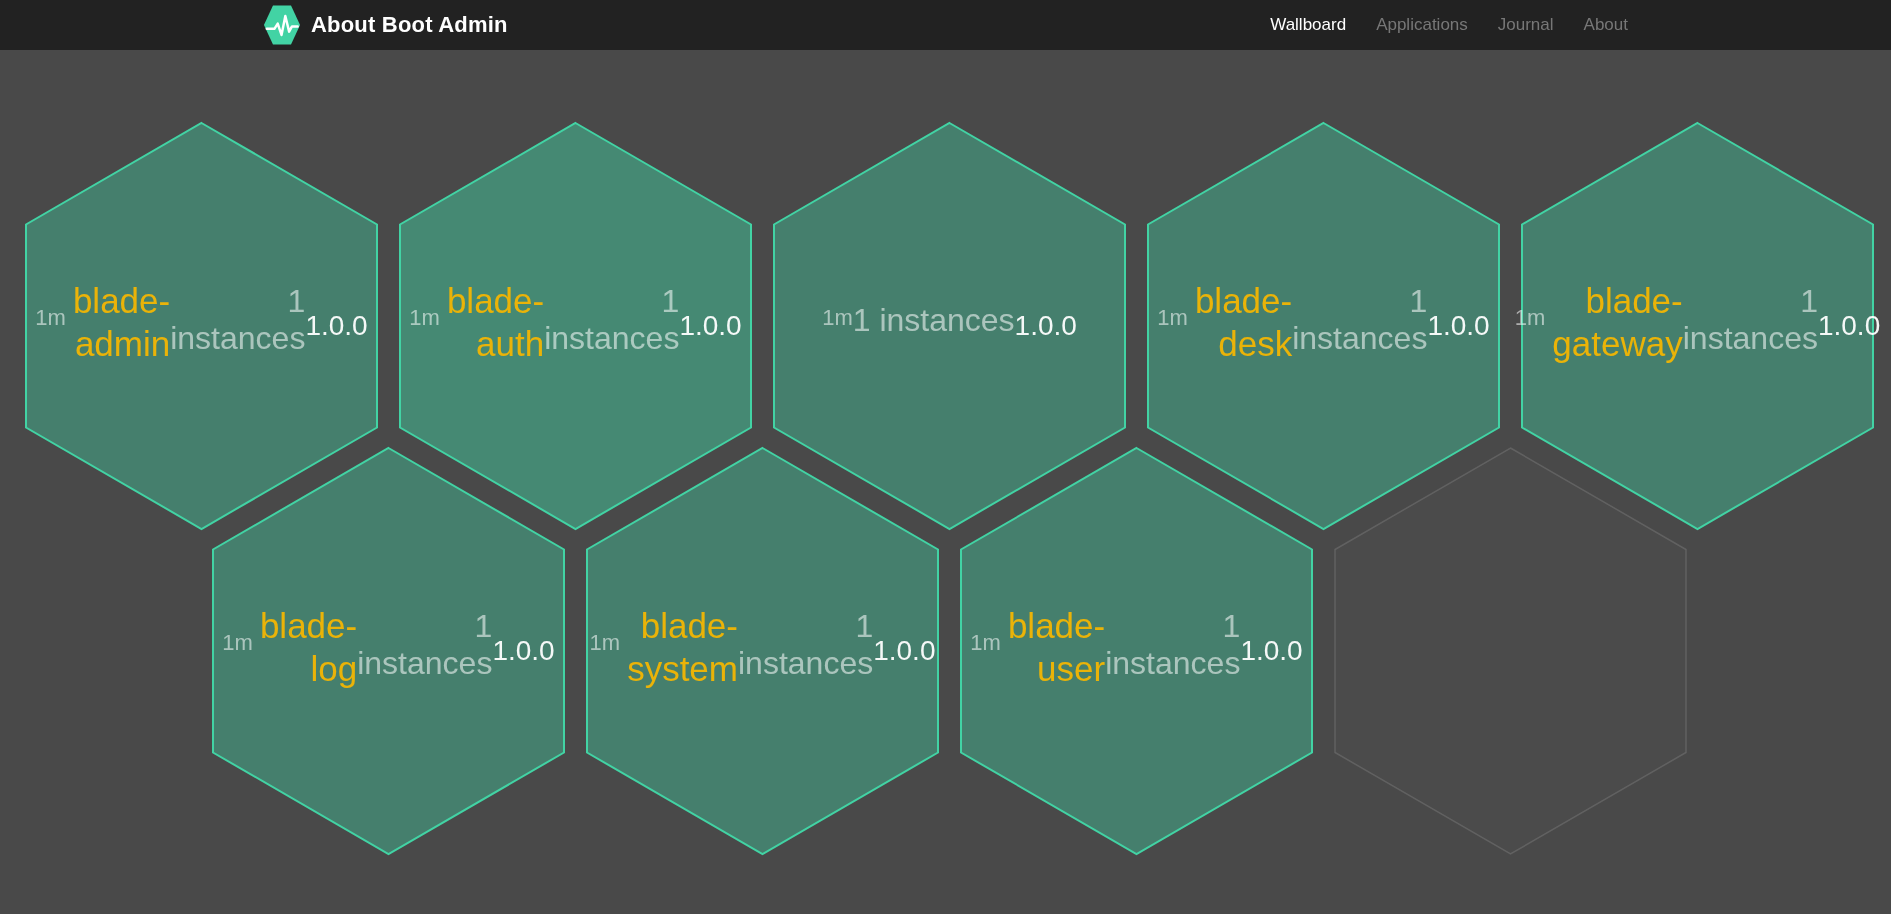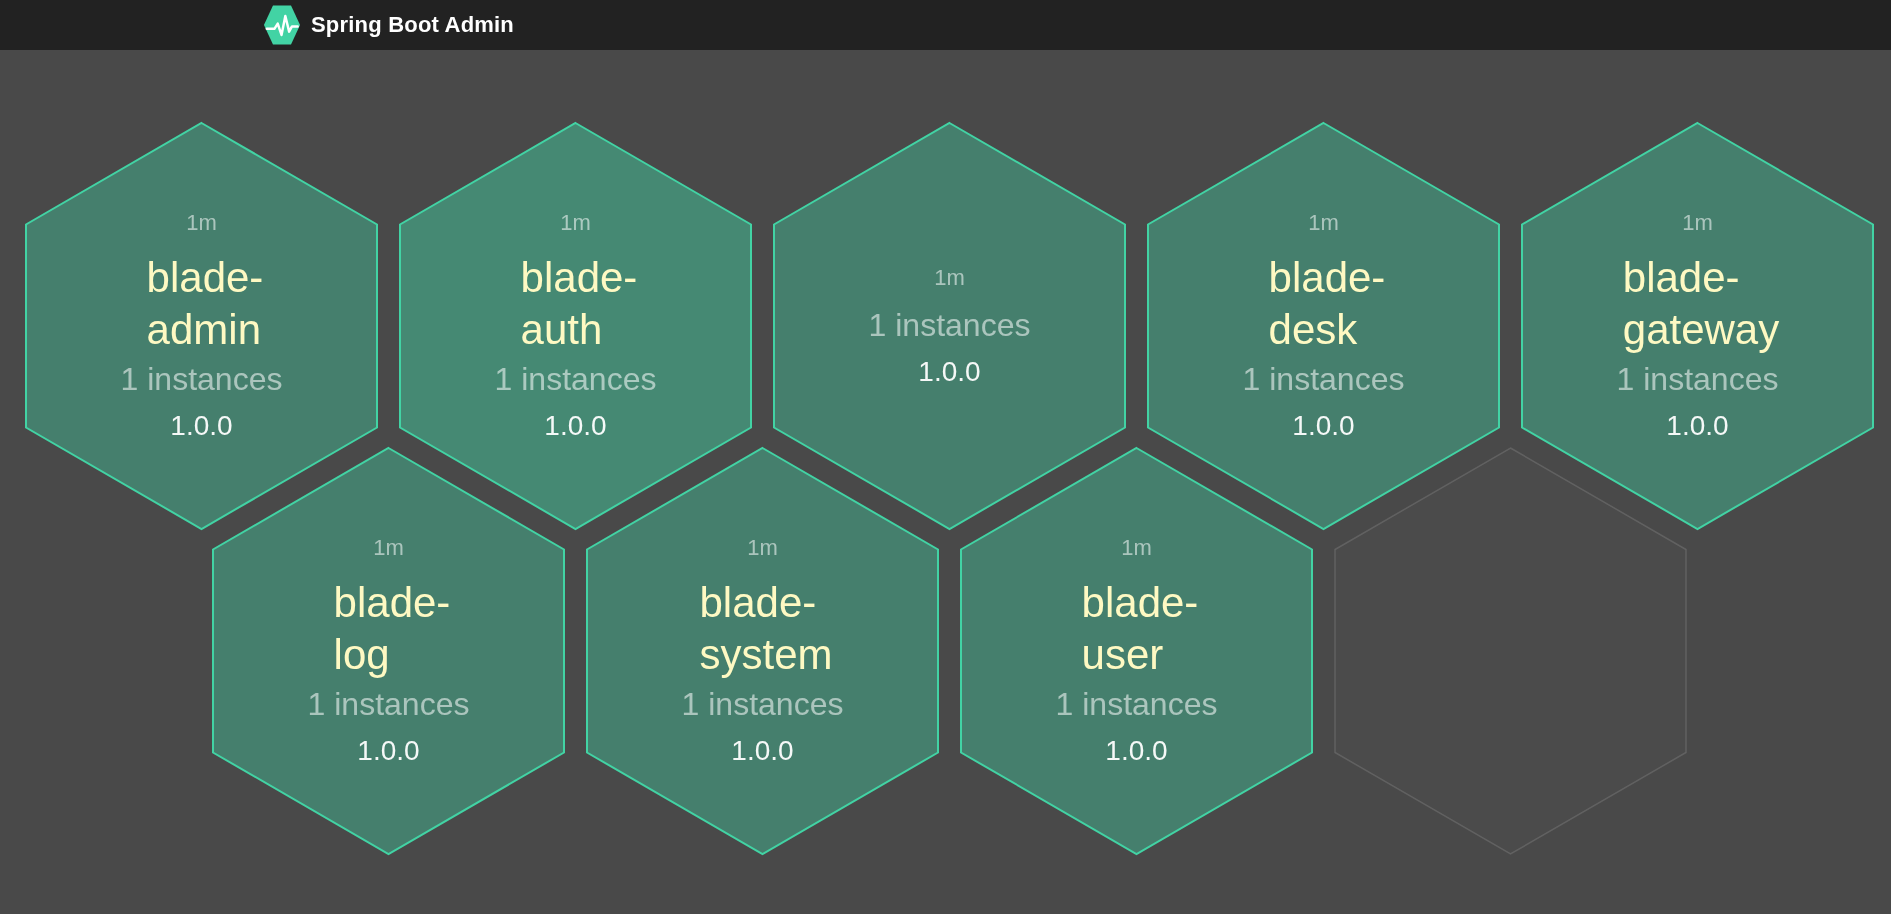--- a/index.html
+++ b/index.html
@@ -77,35 +77,35 @@
   .hex--ghost { cursor: default; }
   .hex--ghost polygon {
     fill: rgba(255, 255, 255, 0.015);
     stroke: rgba(255, 255, 255, 0.13);
     stroke-width: 1.5;
   }
   .hex-content {
     position: absolute;
     inset: 0;
     display: flex;
-    flex-direction: column;
+    flex-direction: row;
     align-items: center;
     justify-content: center;
-    text-align: left;
+    text-align: right;
     padding: 0 20px;
   }
   .hex-uptime {
     font-size: 22px;
     color: rgba(255, 255, 255, 0.55);
     margin-bottom: 16px;
   }
   .hex-name {
-    font-size: 42px;
+    font-size: 35px;
     line-height: 1.22;
-    color: #fef9c3;
+    color: #eab308;
     white-space: pre-line;
     margin-bottom: 6px;
     margin-left: 7px;
   }
   .hex-instances {
     font-size: 32px;
     color: rgba(255, 255, 255, 0.55);
     margin-bottom: 12px;
   }
   .hex-version {
@@ -118,22 +118,28 @@
 
 <header class="navbar">
   <div class="navbar-inner">
     <div class="brand">
       <span>
         <svg class="brand-logo" width="38" height="42" viewBox="0 0 40 44">
           <polygon points="10.5,1.5 29.5,1.5 39,22 29.5,42.5 10.5,42.5 1,22" fill="#42d3a4"></polygon>
           <polyline points="4,26 12,26 15.5,20.5 19.5,32.5 23.5,12.5 27.5,29 30.5,23.5 36.5,23.5" fill="none" stroke="#ffffff" stroke-width="2.6" stroke-linecap="round" stroke-linejoin="round"></polyline>
         </svg>
       </span>
-      <span class="brand-title">Spring Boot Admin</span>
-    </div>
+      <span class="brand-title">About Boot Admin</span>
+    </div>
+    <nav class="nav-links">
+      <a class="nav-link active">Wallboard</a>
+      <a class="nav-link">Applications</a>
+      <a class="nav-link">Journal</a>
+      <a class="nav-link">About</a>
+    </nav>
   </div>
 </header>
 
 <main class="wallboard">
 
   <div class="hex" style="left:24px;  top:71px">
     <svg viewBox="0 0 355 410" preserveAspectRatio="none">
       <polygon points="177.5,2 353,103.5 353,306.5 177.5,408 2,306.5 2,103.5"></polygon>
       </svg>
     <div class="hex-content">

